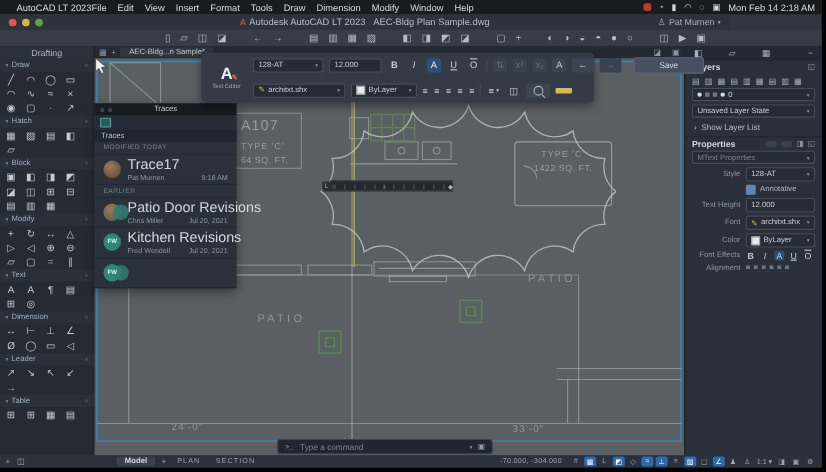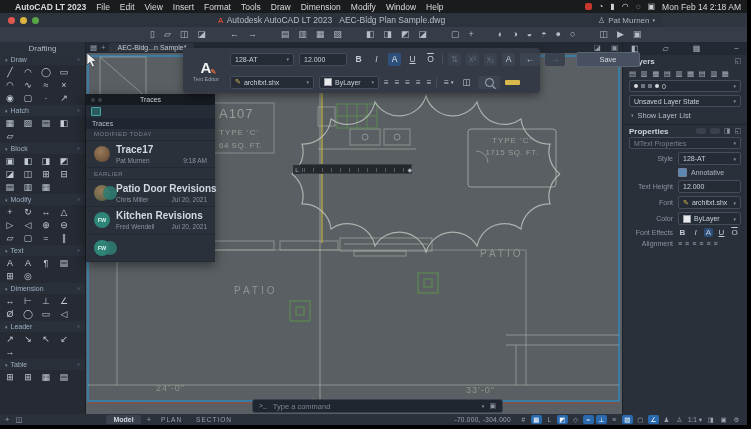--- a/index.html
+++ b/index.html
@@ -2,21 +2,21 @@
 <html><head>
 <meta charset="utf-8">
 <style>
   html,body{margin:0;padding:0;width:751px;height:429px;background:#000;overflow:hidden;
     font-family:"Liberation Sans",sans-serif;-webkit-font-smoothing:antialiased;}
   .app{position:absolute;left:0;top:0;width:747px;height:425px;background:#30363f;}
   
   .menubar{position:absolute;left:0;top:0;width:747px;height:13px;background:#1a1b1d;color:#d9dadd;
     display:flex;align-items:center;font-size:8.5px;padding:0 6px;box-sizing:border-box;}
   .menubar .apple{font-size:9px;margin-right:9px;color:#e6e7e9;}
-  .menubar .appname{font-weight:bold;margin-right:10px;}
+  .menubar .appname{font-weight:normal;}
   .menu-item{margin-right:10px;white-space:nowrap;}
   .menubar-right{margin-left:auto;display:flex;align-items:center;gap:7px;}
   .rec{width:7px;height:7px;background:#c8372e;border-radius:2px;}
   .mb-ic{font-size:8px;color:#cfd1d4;}
   .clock{white-space:nowrap;font-size:8.5px;}
   
   .titlebar{position:absolute;left:0;top:13px;width:663px;height:14px;background:#2d333c;
     display:flex;align-items:center;padding:0 8px;box-sizing:border-box;}
   .tl{width:7px;height:7px;border-radius:50%;margin-right:5px;}
   .tl.r{background:#df5850;}.tl.y{background:#ddb43f;}.tl.g{background:#58a747;}
@@ -81,21 +81,21 @@
     padding:0 8px;border-bottom:1px solid #232933;}
   .tr-item{height:27px;display:flex;align-items:center;padding:0 8px;gap:6px;border-bottom:1px solid #232933;}
   .avatar{position:relative;width:16px;height:16px;border-radius:50%;flex:0 0 auto;z-index:1;
     display:flex;align-items:center;justify-content:center;color:#dff5f0;font-size:5.5px;font-weight:bold;}
   .av-photo .avatar{background:radial-gradient(circle at 40% 35%,#9a7a5a,#5c4430);}
   .av-stack .avatar{background:radial-gradient(circle at 40% 35%,#9a7a5a,#4a5a40);}
   .av-stack .avatar::after,.av-fw2 .avatar::after{content:"";position:absolute;right:-7px;top:1px;width:14px;
     height:14px;border-radius:50%;background:#2e7e74;opacity:.85;z-index:-1;}
   .av-fw .avatar,.av-fw2 .avatar{background:#2e8578;}
   .tr-main{flex:1;min-width:0;}
-  .tr-name{color:#d3d8df;font-size:10px;font-weight:bold;white-space:nowrap;}
+  .tr-name{color:#d3d8df;font-size:13px;font-weight:normal;white-space:nowrap;}
   .tr-sub{display:flex;color:#8b94a1;font-size:6.5px;margin-top:2px;}
   .tr-when{margin-left:auto;}
   
   .mtexted{position:absolute;left:183px;top:48px;width:357px;height:45px;background:#343b47;border-radius:4px;
     box-shadow:0 3px 9px rgba(0,0,0,.4);display:flex;padding:3px 6px;box-sizing:border-box;gap:7px;z-index:5;}
   .te-brand{width:34px;display:flex;flex-direction:column;align-items:center;justify-content:center;flex:0 0 auto;}
   .te-A{font-size:15px;color:#f0f2f4;font-weight:bold;line-height:1;position:relative;}
   .te-A i{position:absolute;right:-5px;bottom:0;font-size:7px;color:#d0623c;font-style:normal;}
   .te-brand-label{font-size:5.5px;color:#98a2b0;margin-top:1px;}
   .te-rows{flex:1;display:flex;flex-direction:column;justify-content:space-between;}
@@ -134,21 +134,21 @@
   .rp-lab{color:#8b95a3;font-size:7px;text-align:right;}
   .muted{color:#79828f;}
   .chk{width:7px;height:7px;background:#5b87b4;border:1px solid #72809a;border-radius:1px;}
   .fx{display:flex;gap:4px;}
   .fx span{min-width:9px;text-align:center;font-size:8px;color:#c2cad6;}
   .fx .b{font-weight:bold;}.fx .i{font-style:italic;}.fx .u{text-decoration:underline;}
   .fx .o{text-decoration:overline;}
   .fx .onb{background:#2d4f79;border-radius:2px;}
   .alns{display:flex;gap:3px;font-size:7px;color:#aab3bf;}
   
-  .cmdbar{position:absolute;left:252px;top:399px;width:251px;height:14px;background:#20262f;
+  .cmdbar{position:absolute;left:252px;top:399px;width:196px;height:14px;background:#20262f;
     border:1px solid #3a434f;border-radius:3px;display:flex;align-items:center;padding:0 6px;
     box-sizing:border-box;gap:6px;z-index:6;}
   .cmd-prompt{color:#8d97a4;font-size:6.5px;font-family:"Liberation Mono",monospace;}
   .cmd-text{color:#79828e;font-size:7.5px;}
   .cmd-right{margin-left:auto;display:flex;gap:5px;color:#8d97a4;font-size:7px;align-items:center;}
   
   .bottombar{position:absolute;left:0;top:414px;width:747px;height:11px;background:#2a313b;
     display:flex;align-items:center;padding:0 5px;box-sizing:border-box;gap:6px;}
   .bb-ic{font-size:7.5px;color:#9aa3af;}
   .model-tab{background:#3a424d;color:#d5dae1;font-size:7px;font-weight:bold;height:9px;border-radius:2px;
@@ -445,21 +445,21 @@
       <path d="M218,354 L228,346" stroke="#cc7a42" stroke-width="2" fill="none"></path>
     </svg>
 
     <div class="clabel" style="left:133px;top:54px;">
       <div class="room-line1">A107</div>
       <div class="room-line2" style="margin-top:6px;">TYPE 'C'</div>
       <div class="room-line3" style="margin-top:4px;">64 SQ. FT.</div>
     </div>
     <div class="clabel" style="left:382px;top:80px;width:88px;text-align:center;">
       <div class="room-line2" style="margin-top:3px;">TYPE 'C'</div>
-      <div class="room-line3" style="margin-top:3px;">1715 SQ. FT.</div>
+      <div class="room-line3" style="margin-top:3px;">1422 SQ. FT.</div>
     </div>
     <div class="clabel patio" style="left:148px;top:232px;">PATIO</div>
     <div class="clabel patio" style="left:394px;top:195px;">PATIO</div>
     <div class="clabel dim" style="left:70px;top:330px;">24'-0"</div>
     <div class="clabel dim" style="left:380px;top:332px;">33'-0"</div>
 
     <div class="notebox">
       <div class="ruler">
         <span class="ruler-tab">L</span>
         <span class="ruler-handle">◆</span>

